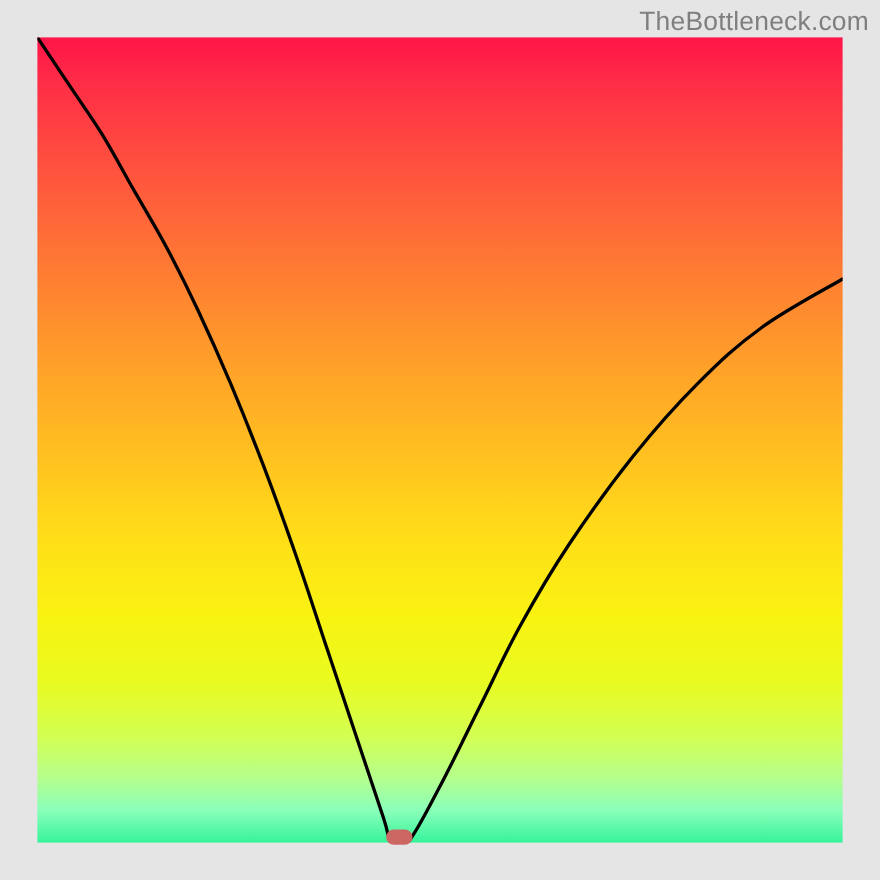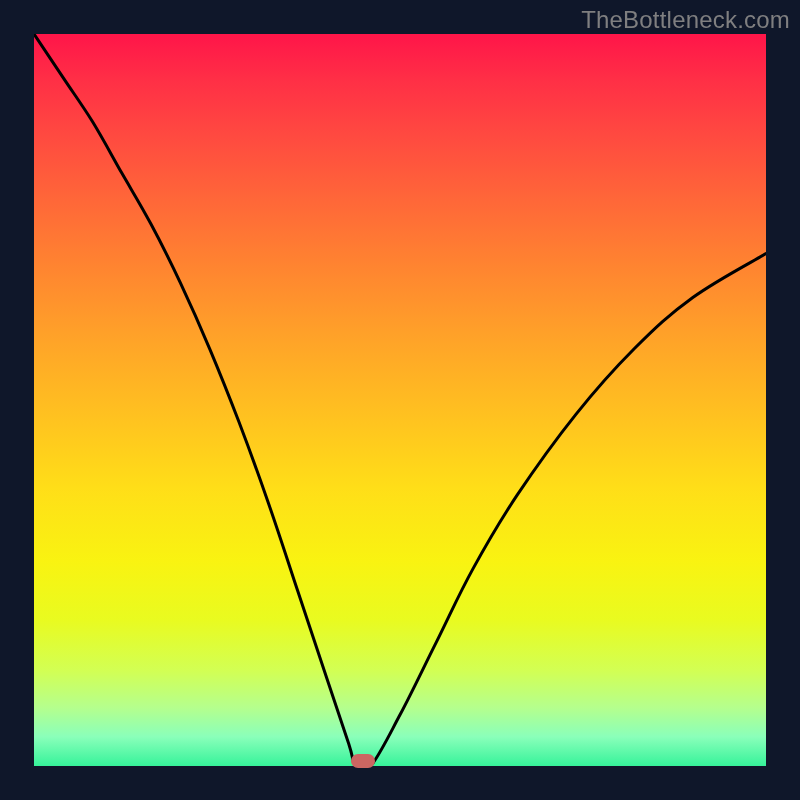--- a/index.html
+++ b/index.html
@@ -10,21 +10,21 @@
     background: #000;
     overflow: hidden;
     font-family: Arial, Helvetica, sans-serif;
   }
   .frame {
     position: absolute;
     left: 0;
     top: 0;
     width: 800px;
     height: 800px;
-    background: #0f172a;
+    background: #e5e5e5;
   }
   .plot-area {
     position: absolute;
     left: 34px;
     top: 34px;
     width: 732px;
     height: 732px;
     background: linear-gradient(
       to bottom,
       #ff1549 0%,

